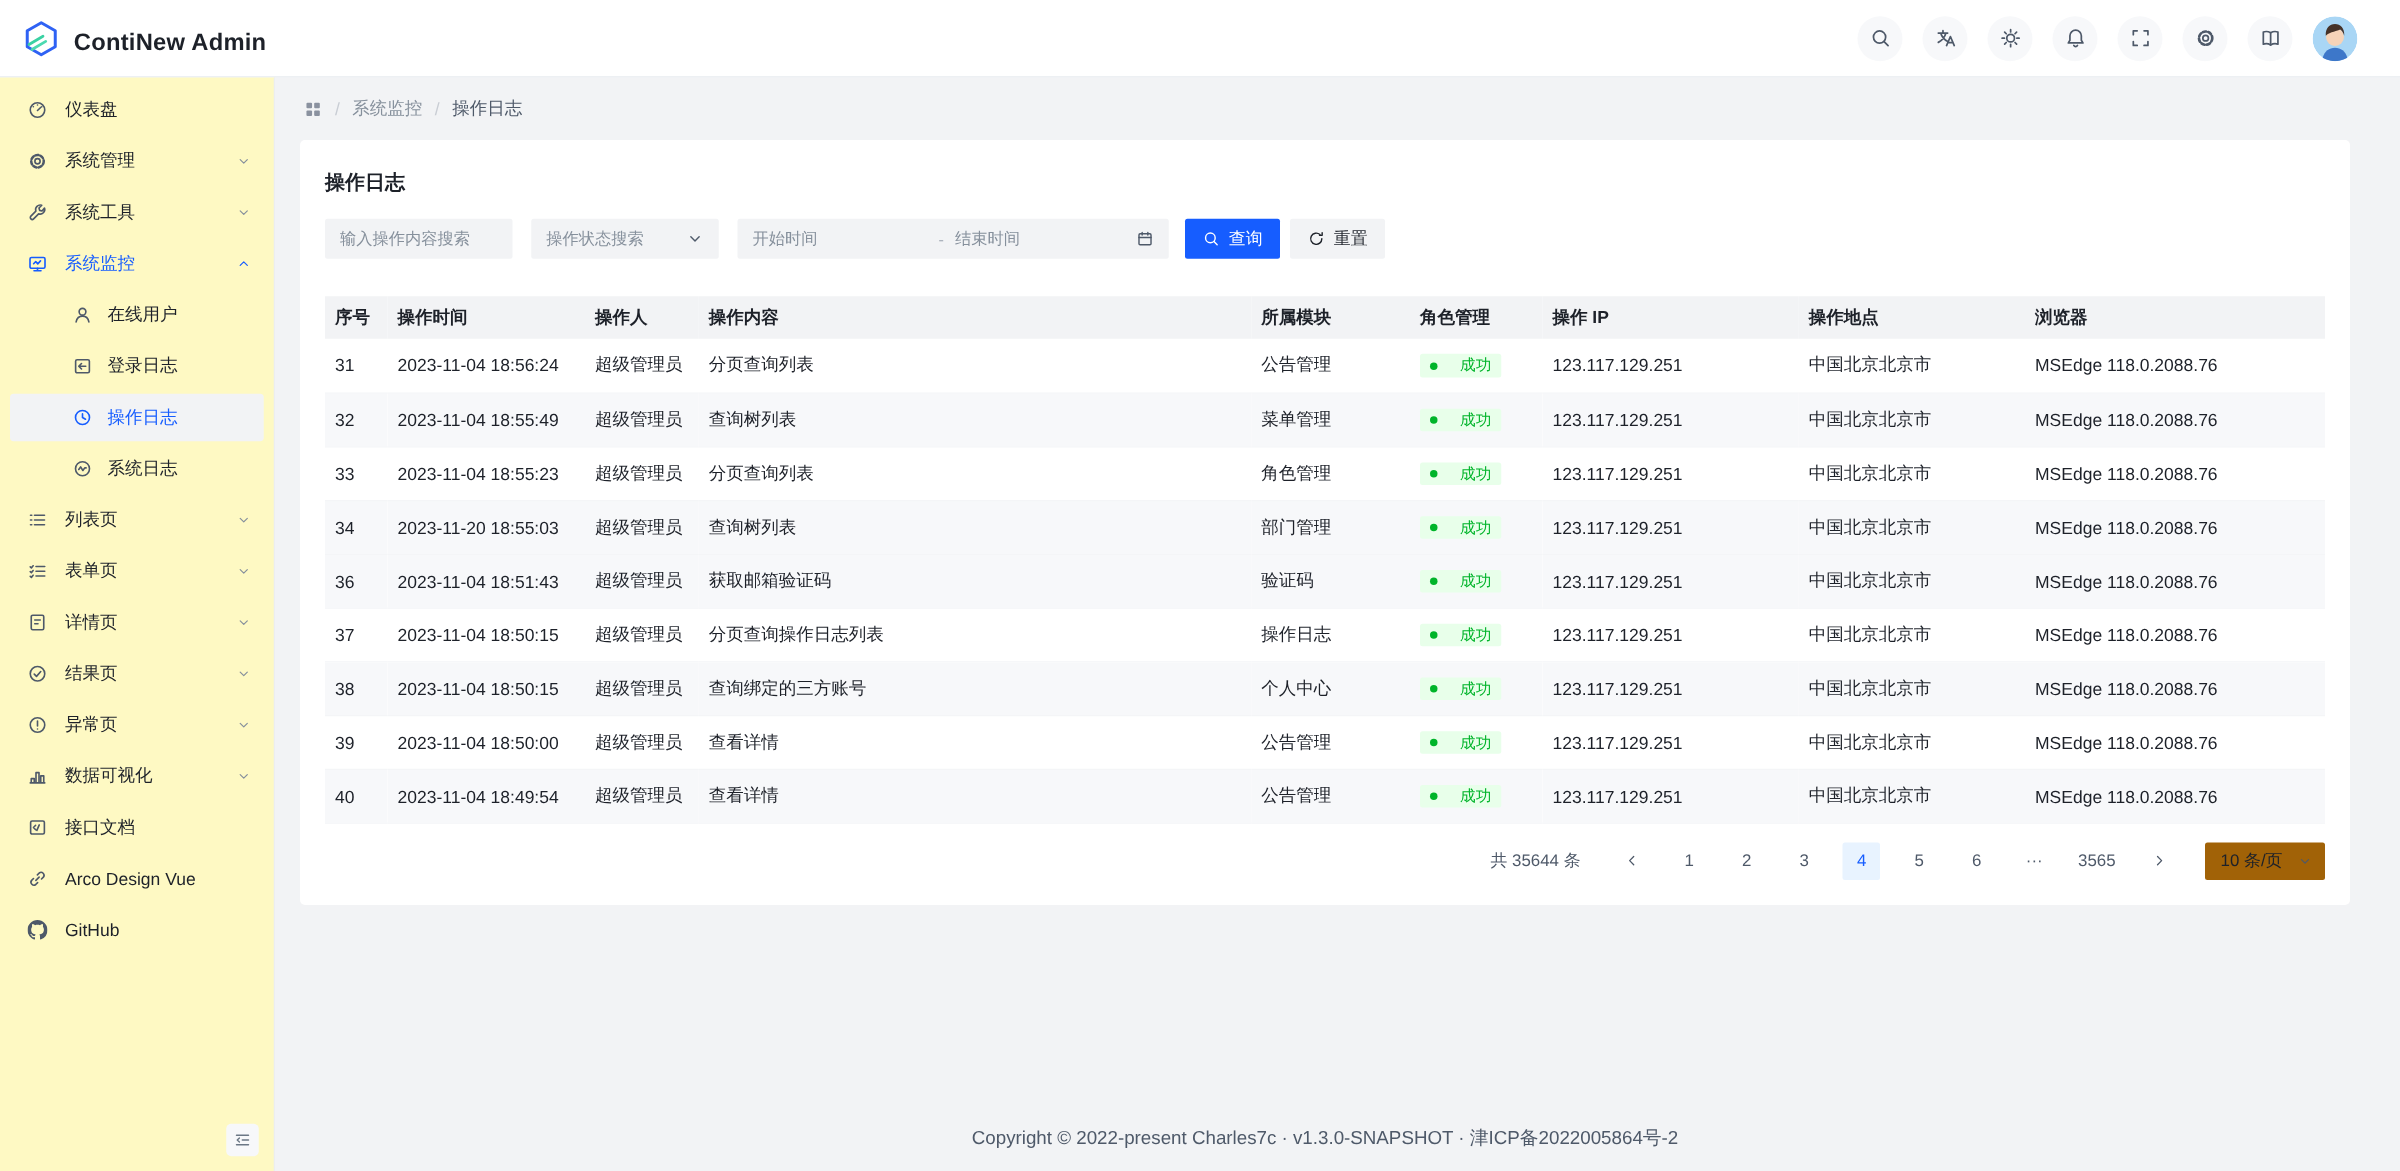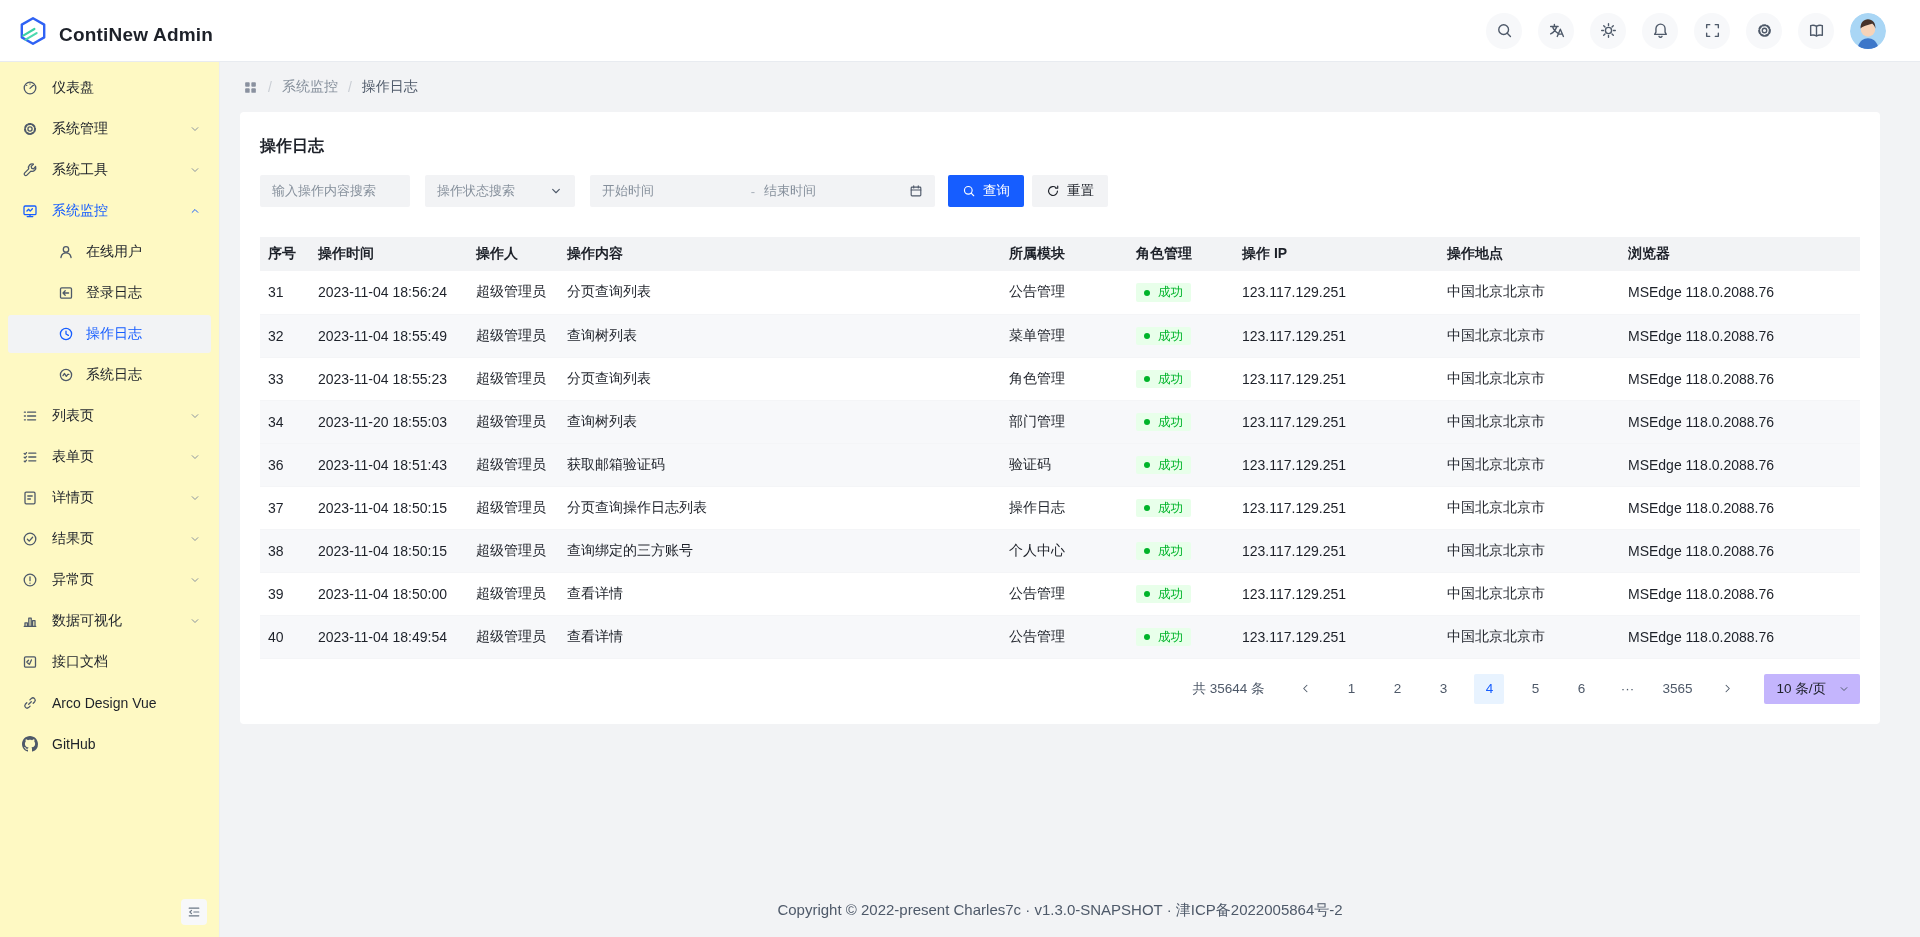--- a/index.html
+++ b/index.html
@@ -75,34 +75,34 @@
   .btn-primary { background:#165dff; color:#fff; margin-left:13px; }
   .btn-plain { background:#f2f3f5; color:#1d2129; margin-left:8px; }
 
   
   table { width:1600px; border-collapse:collapse; table-layout:fixed; font-size:14px; }
   thead th { background:#f2f3f5; height:34px; text-align:left; padding:0 0 0 8px;
     font-weight:600; font-size:14px; color:#1d2129; white-space:nowrap; }
   tbody td { height:43px; padding:0 0 0 8px; border-bottom:1px solid #f4f5f7;
     color:#1d2129; white-space:nowrap; overflow:hidden; }
   tr.striped td { background:#f7f8fa; }
-  .badge { display:inline-flex; align-items:center; gap:8px; background:#e8ffea; color:#00b42a;
+  .badge { display:inline-flex; align-items:center; gap:18px; background:#e8ffea; color:#00b42a;
     font-size:12.5px; padding:3px 8px; border-radius:2px; line-height:1; }
   .badge .dot { width:6px; height:6px; border-radius:50%; background:#00b42a; display:inline-block; }
 
   
   .pagination { display:flex; align-items:center; justify-content:flex-end; margin-top:15px;
     gap:16px; font-size:13.5px; color:#4e5969; }
   .pg-total { margin-right:10px; }
   .pg-btn { min-width:30px; height:30px; border:none; background:transparent; color:#4e5969;
     font-size:13.5px; border-radius:2px; cursor:pointer; display:flex; align-items:center;
     justify-content:center; padding:0 4px; font-family:inherit; }
   .pg-btn.active { background:#e8f3ff; color:#165dff; }
   .pg-arrow svg { width:13px; height:13px; }
-  .page-size { height:30px; background:#c4b5fd; border-radius:2px; display:flex; align-items:center;
+  .page-size { height:30px; background:#a16207; border-radius:2px; display:flex; align-items:center;
     gap:12px; padding:0 10px 0 12px; font-size:13.5px; color:#1d2129; cursor:pointer; margin-left:6px; }
   .page-size svg { width:12px; height:12px; color:#4e5969; }
 
   
   .footer { margin-top:auto; text-align:center; padding:14px 0 17px; color:#4e5969; font-size:15px; }
 
   .ic { fill:none; stroke:currentColor; stroke-width:1.3; stroke-linecap:round; stroke-linejoin:round; }
 </style>
 </head>
 <body>

